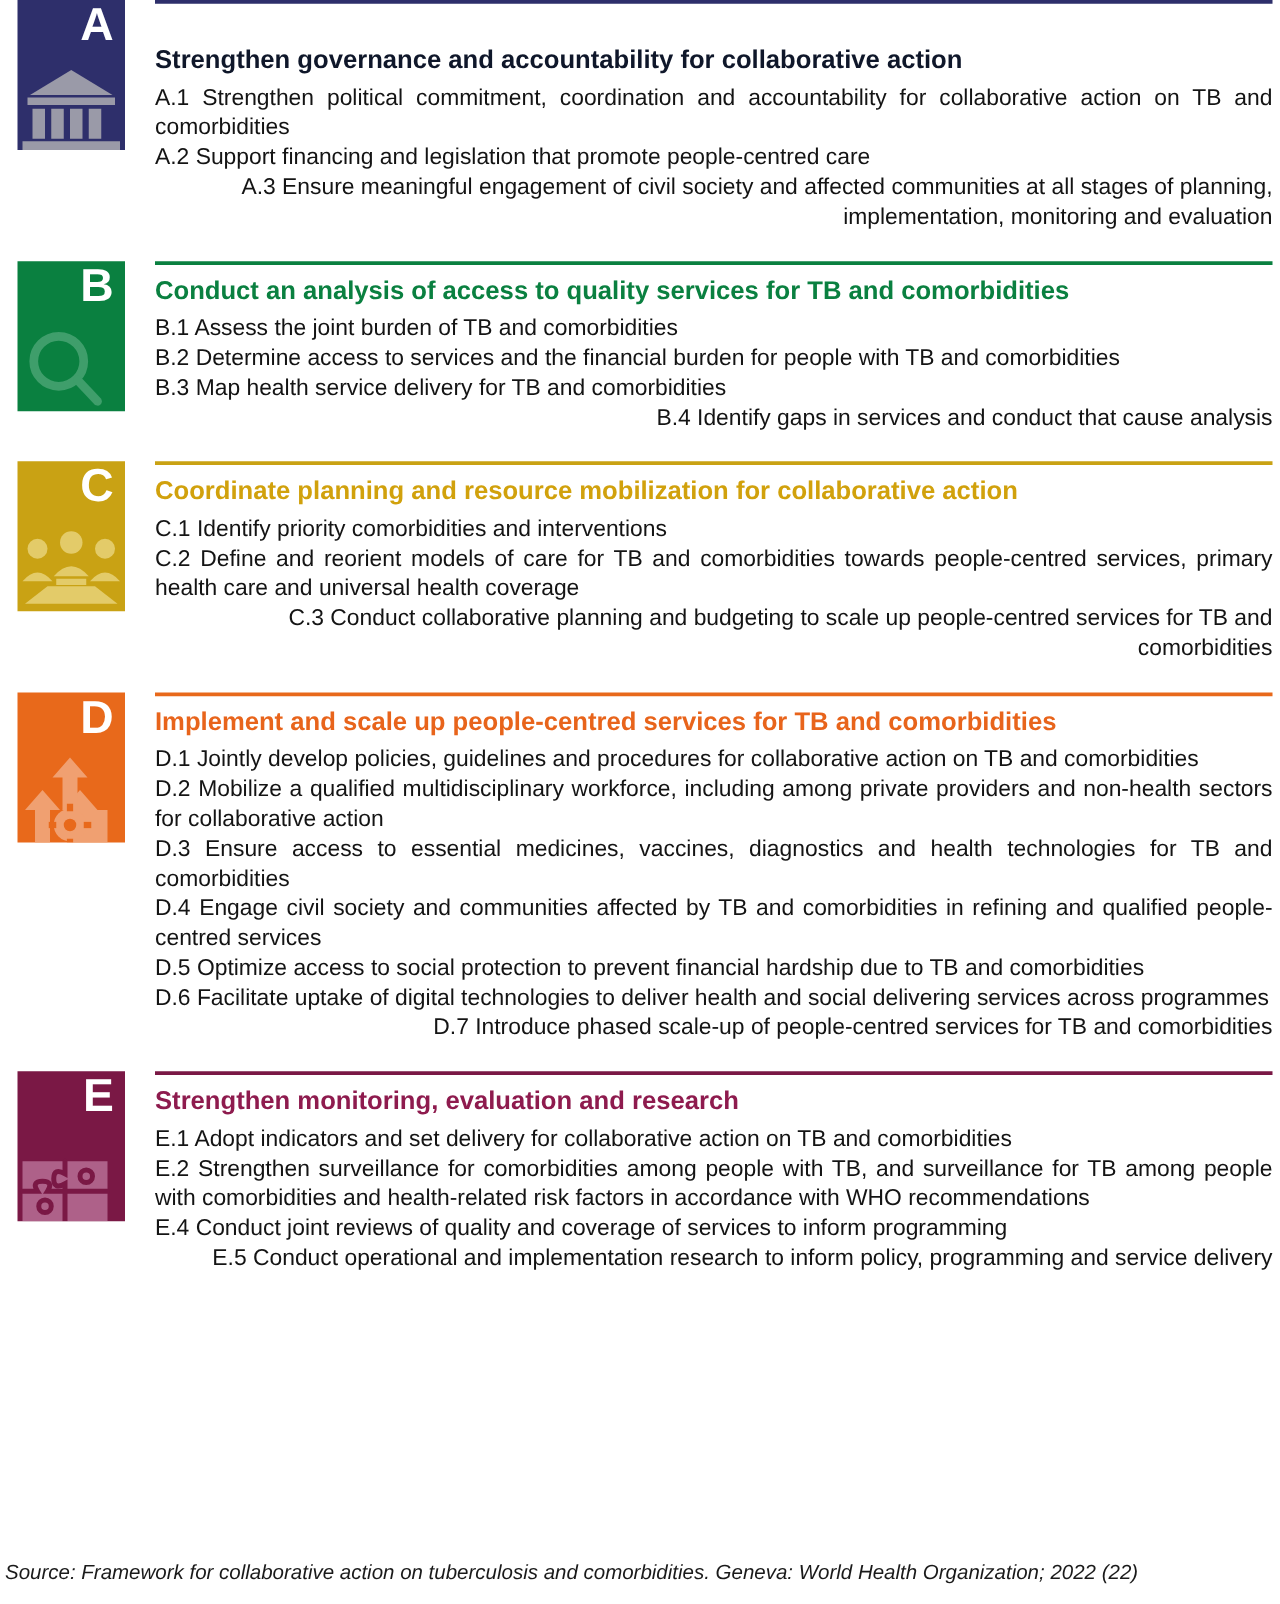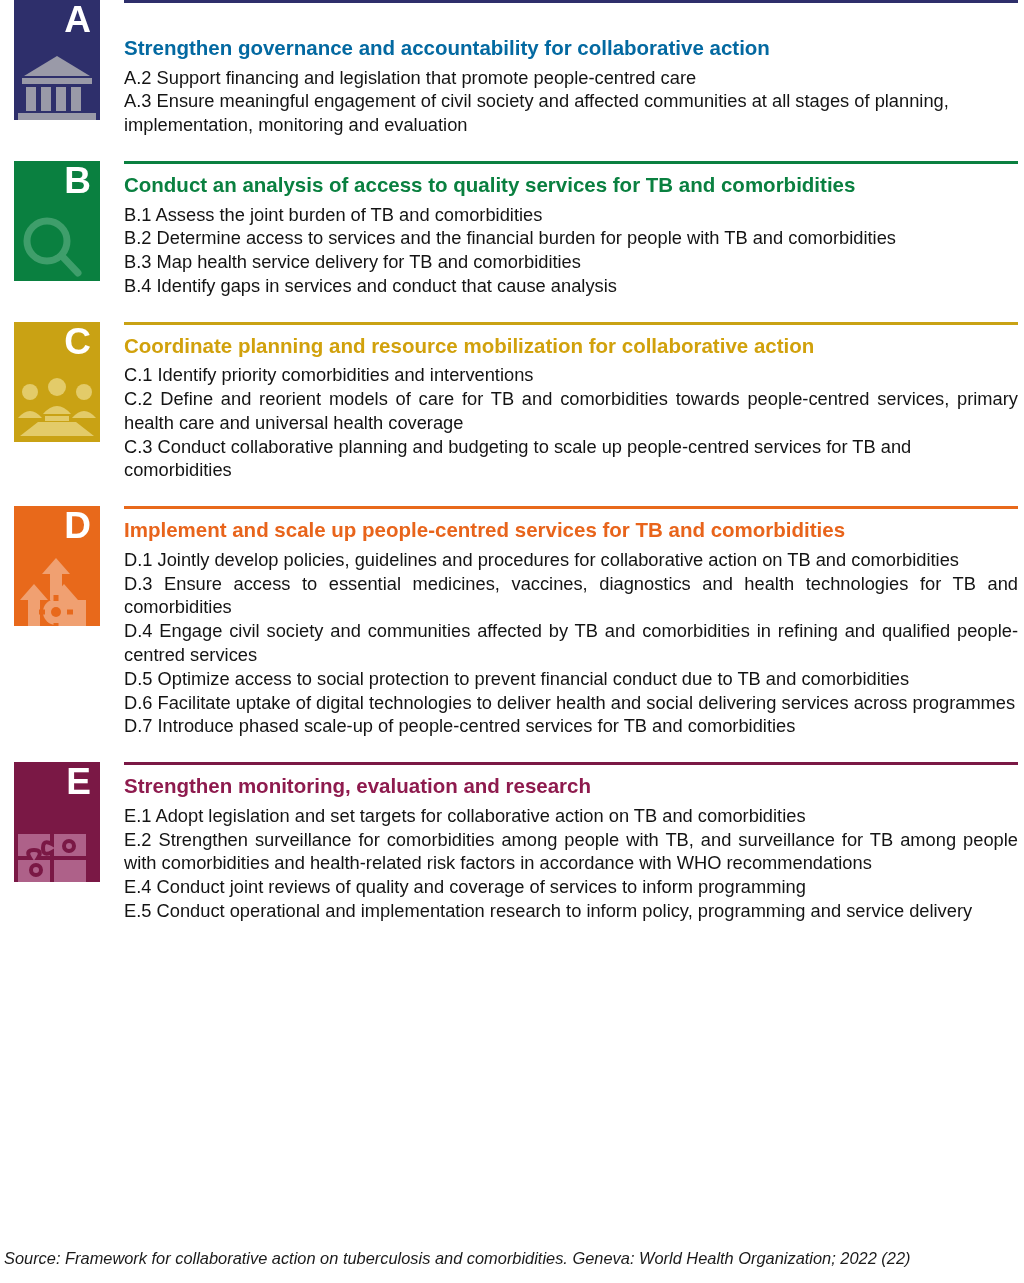--- a/index.html
+++ b/index.html
@@ -85,21 +85,21 @@
     list-style: none;
   }
   .item {
     font-size: 18.3px;
     line-height: 1.30;
     color: #141414;
     margin: 0;
     text-align: justify;
     text-justify: inter-word;
   }
-  .item:last-child { text-align: left; }
+  .item:last-child { text-align: right; }
 
   
   .source {
     position: absolute;
     left: 4px;
     bottom: 14px;
     width: 1000px;
     font-style: italic;
     font-size: 16.4px;
     color: #1a1a1a;
@@ -122,22 +122,23 @@
           <rect x="12" y="39" width="10" height="24"></rect>
           <rect x="27" y="39" width="10" height="24"></rect>
           <rect x="42" y="39" width="10" height="24"></rect>
           <rect x="57" y="39" width="10" height="24"></rect>
           <rect x="4" y="65" width="78" height="7"></rect>
         </g>
       </svg>
     </div>
     <div class="content">
       <div class="rule" style="background:#2E2F6B;"></div>
-      <div class="heading" style="color:#0369a1;margin-top:32px;">Strengthen governance and accountability for collaborative action</div>
-      <ul class="items">
+      <div class="heading" style="color:#0f172a;margin-top:32px;">Strengthen governance and accountability for collaborative action</div>
+      <ul class="items">
+        <li class="item">A.1 Strengthen political commitment, coordination and accountability for collaborative action on TB and comorbidities</li>
         <li class="item">A.2 Support financing and legislation that promote people-centred care</li>
         <li class="item">A.3 Ensure meaningful engagement of civil society and affected communities at all stages of planning, implementation, monitoring and evaluation</li>
       </ul>
     </div>
   </div>
 
   <div class="section-gap"></div>
 
   <div class="section">
     <div class="tile" style="background:#0A8040;">
@@ -210,23 +211,24 @@
           <rect x="25" y="55.5" width="6" height="5"></rect>
           <rect x="53" y="55.5" width="6" height="5"></rect>
         </g>
       </svg>
     </div>
     <div class="content">
       <div class="rule" style="background:#E8691B;"></div>
       <div class="heading" style="color:#E8641B;">Implement and scale up people-centred services for TB and comorbidities</div>
       <ul class="items">
         <li class="item">D.1 Jointly develop policies, guidelines and procedures for collaborative action on TB and comorbidities</li>
+        <li class="item">D.2 Mobilize a qualified multidisciplinary workforce, including among private providers and non-health sectors for collaborative action</li>
         <li class="item">D.3 Ensure access to essential medicines, vaccines, diagnostics and health technologies for TB and comorbidities</li>
         <li class="item">D.4 Engage civil society and communities affected by TB and comorbidities in refining and qualified people-centred services</li>
-        <li class="item">D.5 Optimize access to social protection to prevent financial conduct due to TB and comorbidities</li>
+        <li class="item">D.5 Optimize access to social protection to prevent financial hardship due to TB and comorbidities</li>
         <li class="item">D.6 Facilitate uptake of digital technologies to deliver health and social delivering services across programmes</li>
         <li class="item">D.7 Introduce phased scale-up of people-centred services for TB and comorbidities</li>
       </ul>
     </div>
   </div>
 
   <div class="section-gap"></div>
 
   <div class="section">
     <div class="tile" style="background:#7A1845;">
@@ -238,21 +240,21 @@
           <path d="M4 48 L16 48 q-5 -8 4 -8 q9 0 4 8 L72 48"></path>
           <circle cx="22" cy="60" r="5"></circle>
           <circle cx="55" cy="36" r="5"></circle>
         </g>
       </svg>
     </div>
     <div class="content">
       <div class="rule" style="background:#7A1845;"></div>
       <div class="heading" style="color:#8E1B4E;">Strengthen monitoring, evaluation and research</div>
       <ul class="items">
-        <li class="item">E.1 Adopt legislation and set targets for collaborative action on TB and comorbidities</li>
+        <li class="item">E.1 Adopt indicators and set delivery for collaborative action on TB and comorbidities</li>
         <li class="item">E.2 Strengthen surveillance for comorbidities among people with TB, and surveillance for TB among people with comorbidities and health-related risk factors in accordance with WHO recommendations</li>
         <li class="item">E.4 Conduct joint reviews of quality and coverage of services to inform programming</li>
         <li class="item">E.5 Conduct operational and implementation research to inform policy, programming and service delivery</li>
       </ul>
     </div>
   </div>
 
   <div class="source">Source: Framework for collaborative action on tuberculosis and comorbidities. Geneva: World Health Organization; 2022 (22)</div>
 
 </div>

